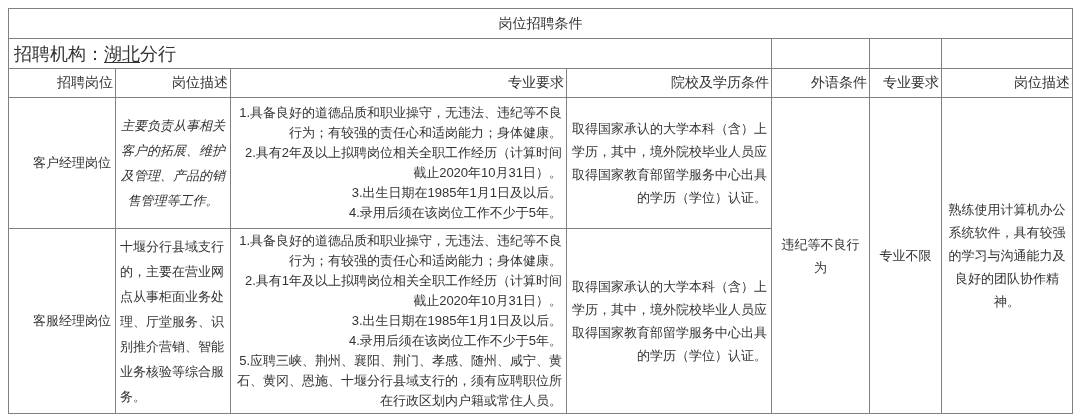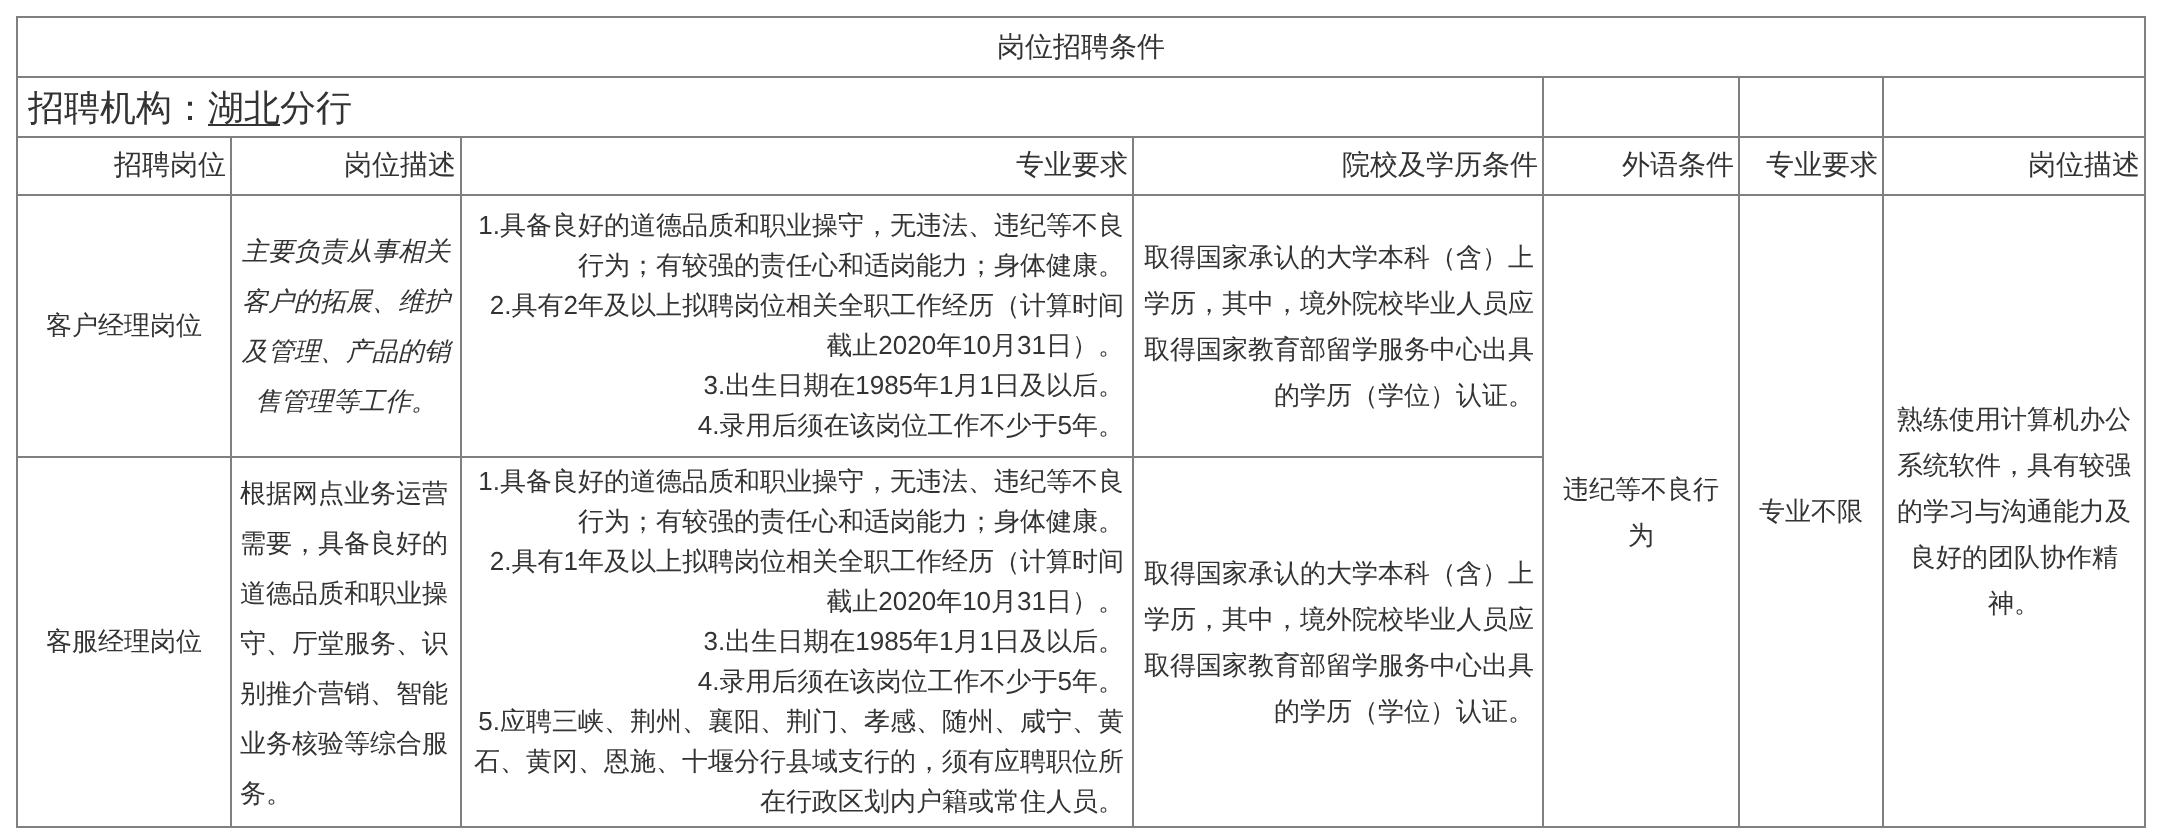--- a/index.html
+++ b/index.html
@@ -47,21 +47,21 @@
   tr.org-row .u { text-decoration: underline; text-underline-offset: 2px; }
   tr.header-row td {
     height: 29px;
     text-align: right;
     font-size: 14px;
     padding: 0 2px;
   }
   tr.job-row-1 { height: 131px; }
   tr.job-row-2 { height: 182px; }
   td.pos-cell {
-    text-align: center;
+    text-align: right;
     font-size: 13px;
   }
   td.desc-cell {
     font-size: 13px;
     line-height: 25px;
     padding: 0 3px;
   }
   td.desc-center { text-align: center; font-style: italic; }
   td.desc-left { text-align: left; }
   td.basic-cell {
@@ -133,21 +133,21 @@
 3.出生日期在1985年1月1日及以后。
 4.录用后须在该岗位工作不少于5年。</td>
       <td class="edu-cell">取得国家承认的大学本科（含）上学历，其中，境外院校毕业人员应取得国家教育部留学服务中心出具的学历（学位）认证。</td>
       <td class="merged-cell" rowspan="2">违纪等不良行为</td>
       <td class="merged-cell" rowspan="2">专业不限</td>
       <td class="merged-cell other-cell" rowspan="2">熟练使用计算机办公系统软件，具有较强的学习与沟通能力及良好的团队协作精神。</td>
     </tr>
 
     <tr class="job-row-2">
       <td class="pos-cell">客服经理岗位</td>
-      <td class="desc-cell desc-left">根据网点业务运营需要，具备良好的道德品质和职业操守、厅堂服务、识别推介营销、智能业务核验等综合服务。</td>
+      <td class="desc-cell desc-left">十堰分行县域支行的，主要在营业网点从事柜面业务处理、厅堂服务、识别推介营销、智能业务核验等综合服务。</td>
       <td class="basic-cell">1.具备良好的道德品质和职业操守，无违法、违纪等不良行为；有较强的责任心和适岗能力；身体健康。
 2.具有1年及以上拟聘岗位相关全职工作经历（计算时间截止2020年10月31日）。
 3.出生日期在1985年1月1日及以后。
 4.录用后须在该岗位工作不少于5年。
 5.应聘三峡、荆州、襄阳、荆门、孝感、随州、咸宁、黄石、黄冈、恩施、十堰分行县域支行的，须有应聘职位所在行政区划内户籍或常住人员。</td>
       <td class="edu-cell">取得国家承认的大学本科（含）上学历，其中，境外院校毕业人员应取得国家教育部留学服务中心出具的学历（学位）认证。</td>
     </tr>
   </tbody>
     </table>
 </div>

